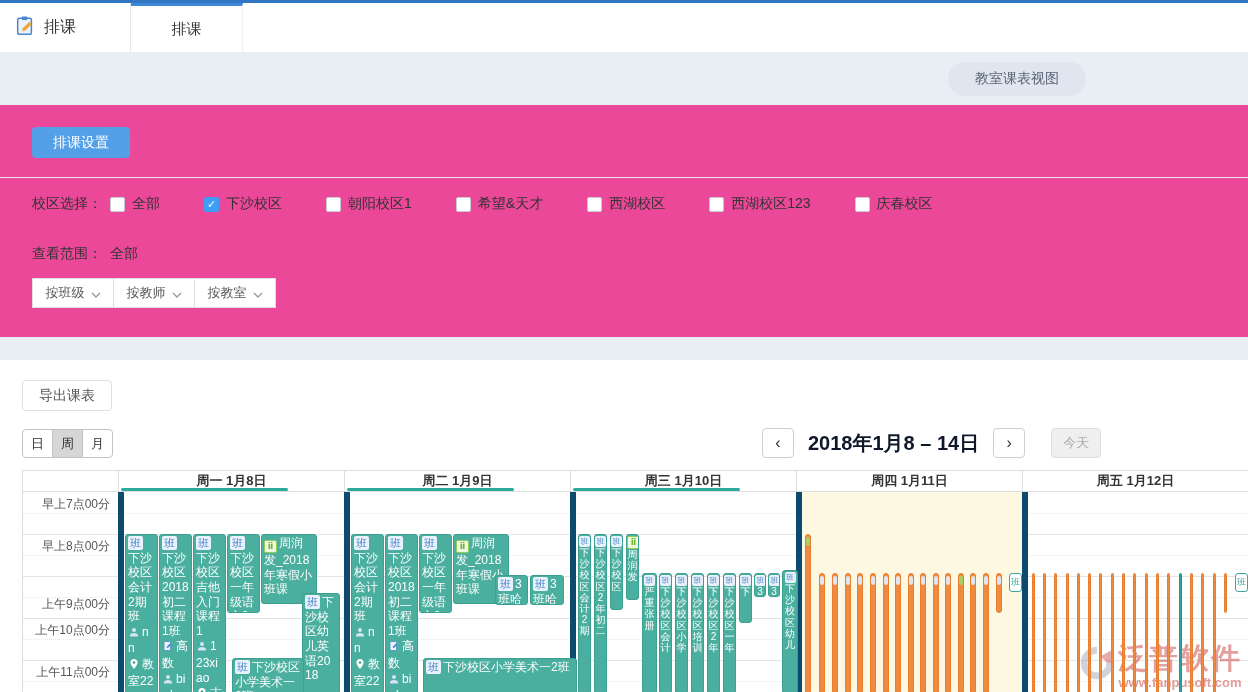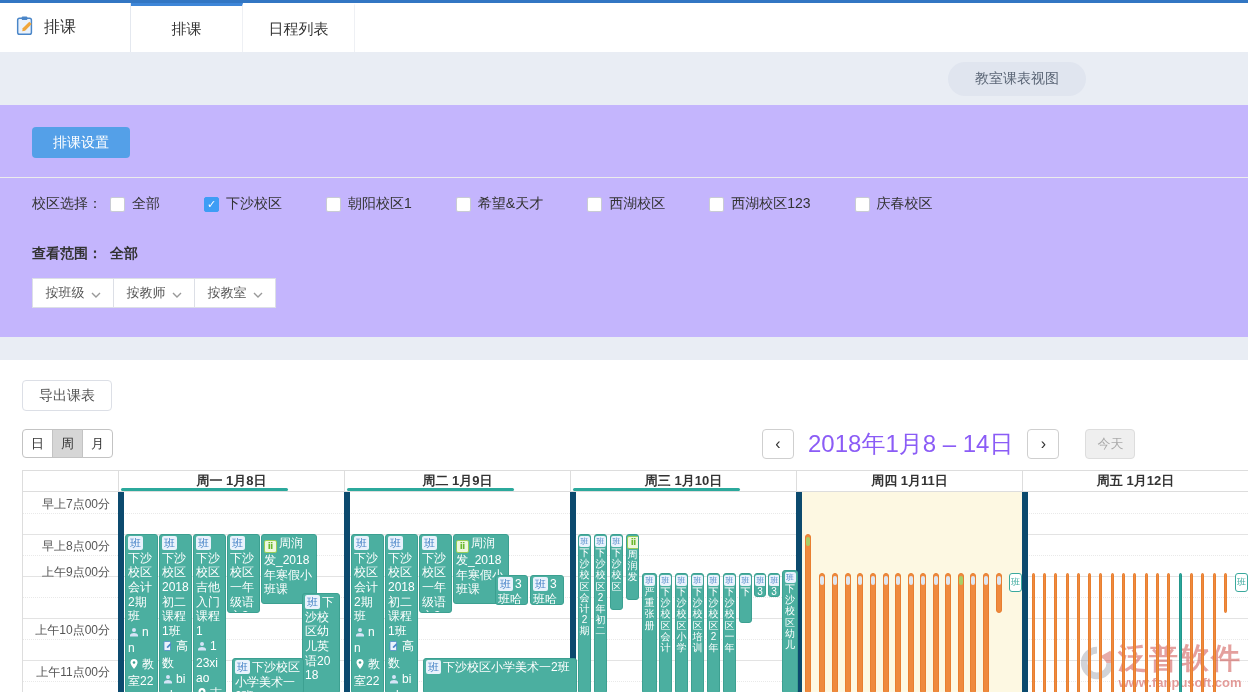--- a/index.html
+++ b/index.html
@@ -19,28 +19,28 @@
   .header-rest { flex:1; }
 
   
   .view-row { height:53px; display:flex; align-items:center; justify-content:flex-end;
               padding-right:162px; gap:13px; background:#e9edf4; }
   .pill { height:34px; border-radius:17px; padding:0 27px; font-size:14px; color:#5a6575;
           background:#e0e5ef; display:flex; align-items:center; cursor:pointer; }
   .pill.active { background:#fff; color:#4a90d9; }
 
   
-  .panel { background:#c4b5fd; }
+  .panel { background:#ec4899; }
   .filters { height:232px; }
   .btn-primary { margin:22px 0 0 32px; height:31px; padding:0 21px; background:#54a0e8;
                  color:#fff; font-size:14px; border:none; border-radius:4px; cursor:pointer; }
   .divider { border:none; border-top:1px solid #ececec; margin-top:19px; }
   .filter-row { display:flex; align-items:center; padding-left:32px; font-size:14px; color:#333; }
   .row-campus { height:52px; }
-  .row-scope { height:48px;font-weight:bold; }
+  .row-scope { height:48px; }
   .flabel { margin-right:8px; }
   .cb { display:flex; align-items:center; gap:7px; margin-right:44px; cursor:pointer; }
   .box { width:15px; height:15px; border:1px solid #c9ccd4; border-radius:2px; background:#fff;
          display:flex; align-items:center; justify-content:center; font-size:11px; color:#fff; }
   .box.checked { background:#3e9df5; border-color:#3e9df5; }
   .box.checked::after { content:"✓"; }
   .row-drops { padding-left:32px; display:flex; }
   .drop { height:30px; min-width:82px; border:1px solid #dcdfe6; background:#fff; margin-left:-1px;
           display:flex; align-items:center; justify-content:center; gap:6px; font-size:13px;
           color:#555; cursor:pointer; }
@@ -54,21 +54,21 @@
                border:1px solid #dcdfe6; border-radius:4px; font-size:14px; color:#555; cursor:pointer; }
   .seg { position:absolute; left:22px; top:69px; display:flex; }
   .seg button { width:31px; height:29px; background:#fff; border:1px solid #c3c3c3; margin-left:-1px;
                 font-size:13px; color:#333; cursor:pointer; }
   .seg button:first-child { border-radius:4px 0 0 4px; margin-left:0; }
   .seg button:last-child { border-radius:0 4px 4px 0; }
   .seg button.active { background:#d6d6d6; }
   .fc-nav { position:absolute; left:762px; top:68px; display:flex; align-items:center; gap:10px; }
   .nav-btn { width:32px; height:30px; border:1px solid #cfcfcf; border-radius:4px; background:#fff;
              font-size:16px; color:#333; cursor:pointer; line-height:1; }
-  .fc-title { font-size:24px; color:#8b5cf6; padding:0 4px; white-space:nowrap; }
+  .fc-title { font-size:20px; color:#0f172a; padding:0 4px; white-space:nowrap;font-weight:bold; }
   .btn-today { margin-left:16px; height:30px; padding:0 11px; background:#efefef; border:1px solid #ddd;
                border-radius:4px; font-size:13px; color:#aaa; }
 
   
   .grid { position:absolute; left:22px; top:110px; width:1226px; }
   .ghead { display:flex; height:22px; border-top:1px solid #ddd; border-bottom:1px solid #ddd; }
   .gcorner { width:96px; border-left:1px solid #ddd; }
   .gday { width:226px; border-left:1px solid #ddd; position:relative; text-align:center;
           font-size:13px; font-weight:bold; color:#333; line-height:20px; }
   .gday .uline { display:none; position:absolute; left:2px; bottom:0; width:74%; height:3px;
@@ -124,21 +124,20 @@
     <span>
       <svg width="22" height="22" viewBox="0 0 24 24">
         <rect x="4" y="3.5" width="15" height="17.5" rx="2" fill="#eaf2fc" stroke="#4a86c8" stroke-width="1.6"></rect>
         <rect x="8.5" y="1.5" width="6" height="4" rx="1" fill="#4a86c8"></rect>
         <path d="M9.5 14.5l7.2-7.2 2.6 2.6-7.2 7.2-3.1.5z" fill="#f0a63a"></path>
       </svg>
     </span>
     <span class="brand-title">排课</span>
   </div>
   <div class="tab active">排课</div>
-  <div class="tab">日程列表</div>
   <div class="header-rest"></div>
 </header>
 
 <div class="view-row">
   <div class="pill">教室课表视图</div>
 </div>
 
 <section class="panel filters">
   <button class="btn-primary">排课设置</button>
   <hr class="divider">
@@ -232,21 +231,21 @@
       <div class="hhalf" style="top:63px"></div>
         <div class="hline" style="top:84px"></div>
       <div class="hhalf" style="top:105px"></div>
         <div class="hline" style="top:126px"></div>
       <div class="hhalf" style="top:147px"></div>
         <div class="hline" style="top:168px"></div>
       <div class="hhalf" style="top:189px"></div>
       <div class="vline" style="left:0"></div>
       <span class="tlab" style="top:4px">早上7点00分</span>
       <span class="tlab" style="top:46px">早上8点00分</span>
-      <span class="tlab" style="top:72px">上午9点00分</span>
+      <span class="tlab" style="top:104px">上午9点00分</span>
       <span class="tlab" style="top:130px">上午10点00分</span>
       <span class="tlab" style="top:172px">上午11点00分</span>
       <div class="day-col" style="left:96px">
           <div class="ev" style="left: 1px; top: 42px; width: 33px; height: 160px;"><span class="ebadge">班</span><span class="etitle">下沙校区会计2期班</span><div class="meta"><span class="eicon"><svg width="12" height="12" viewBox="0 0 24 24">
                   <path fill="#d6e4f7" d="M12 12a4 4 0 1 0 0-8 4 4 0 0 0 0 8zm0 2c-3 0-8 1.5-8 4.5V21h16v-2.5c0-3-5-4.5-8-4.5z"></path>
                 </svg></span>nn</div><div class="meta"><span class="eicon"><svg width="12" height="12" viewBox="0 0 24 24">
                   <path fill="#fff" d="M12 2a7 7 0 0 0-7 7c0 5 7 13 7 13s7-8 7-13a7 7 0 0 0-7-7z"></path>
                   <circle cx="12" cy="9" r="2.6" fill="#3ca091"></circle>
                 </svg></span>教室22</div></div>
           <div class="ev" style="left: 35px; top: 42px; width: 33px; height: 160px;"><span class="ebadge">班</span><span class="etitle">下沙校区2018初二课程1班</span><div class="meta"><span class="eicon"><svg width="12" height="12" viewBox="0 0 24 24">

